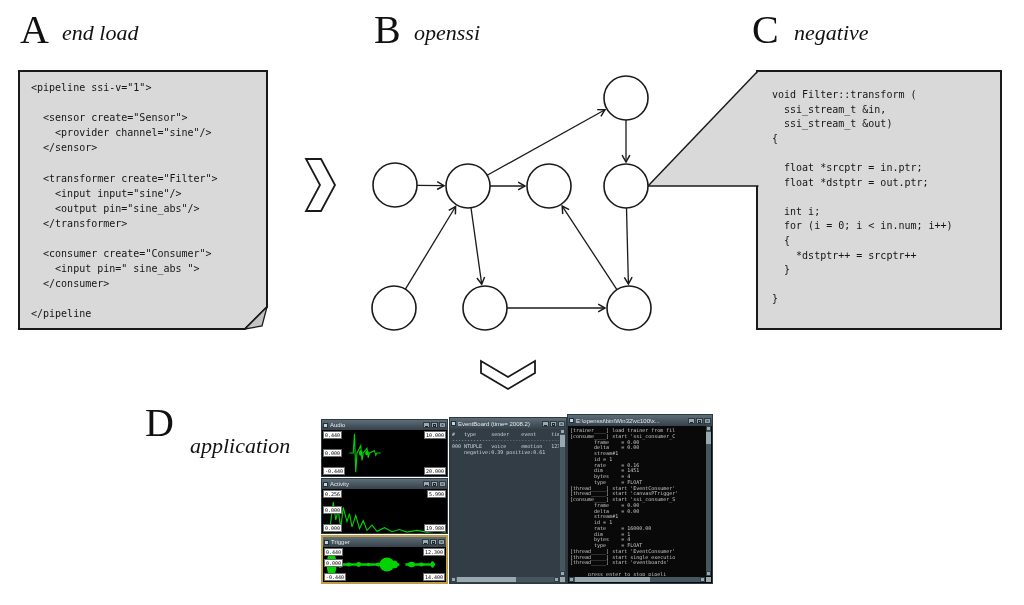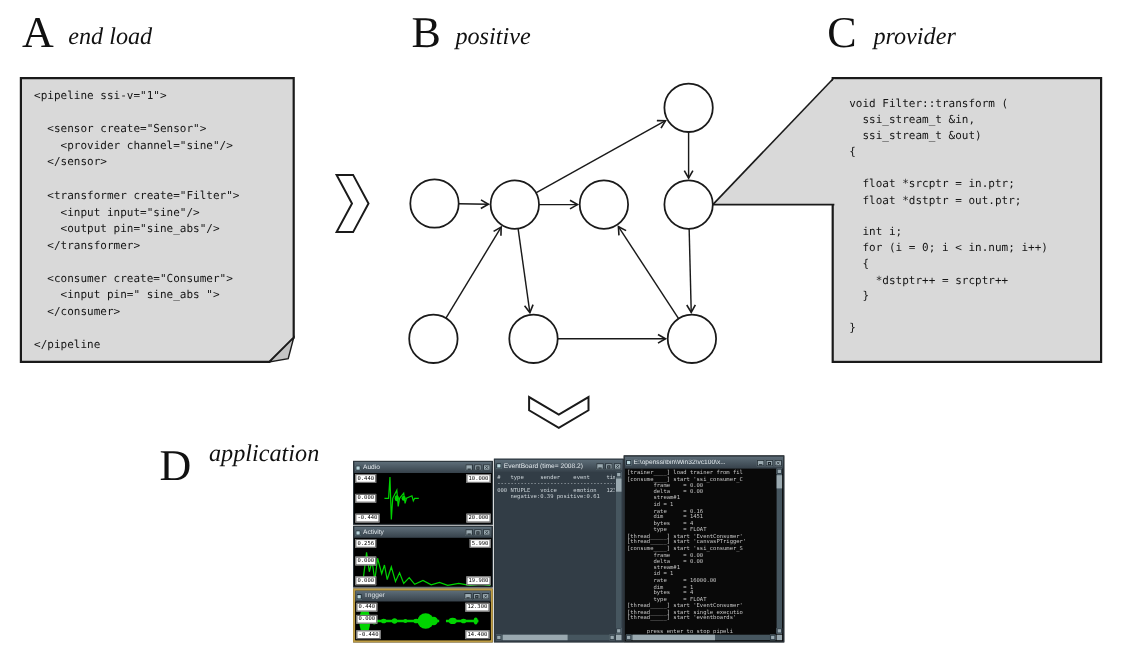--- a/index.html
+++ b/index.html
@@ -85,25 +85,25 @@
       <circle cx="626" cy="186" r="22" class="node"></circle>
       <circle cx="394" cy="308" r="22" class="node"></circle>
       <circle cx="485" cy="308" r="22" class="node"></circle>
       <circle cx="629" cy="308" r="22" class="node"></circle>
     </g>
 </svg>
 
 <div class="sec-letter" style="left:20px;top:10px">A</div>
 <div class="sec-label" style="left:62px;top:22px">end load</div>
 <div class="sec-letter" style="left:374px;top:10px">B</div>
-<div class="sec-label" style="left:414px;top:22px">positive</div>
+<div class="sec-label" style="left:414px;top:22px">openssi</div>
 <div class="sec-letter" style="left:752px;top:10px">C</div>
-<div class="sec-label" style="left:794px;top:22px">provider</div>
+<div class="sec-label" style="left:794px;top:22px">negative</div>
 <div class="sec-letter" style="left:145px;top:403px">D</div>
-<div class="sec-label" style="left:190px;top:401px">application</div>
+<div class="sec-label" style="left:190px;top:435px">application</div>
 
 <div class="codeblock" id="xml-code" style="left:31px;top:80px"><div>&lt;pipeline ssi-v="1"&gt;</div><div> </div><div>  &lt;sensor create="Sensor"&gt;</div><div>    &lt;provider channel="sine"/&gt;</div><div>  &lt;/sensor&gt;</div><div> </div><div>  &lt;transformer create="Filter"&gt;</div><div>    &lt;input input="sine"/&gt;</div><div>    &lt;output pin="sine_abs"/&gt;</div><div>  &lt;/transformer&gt;</div><div> </div><div>  &lt;consumer create="Consumer"&gt;</div><div>    &lt;input pin=" sine_abs "&gt;</div><div>  &lt;/consumer&gt;</div><div> </div><div>&lt;/pipeline</div></div>
 <div class="codeblock" id="cpp-code" style="left:772px;top:88px"><div>void Filter::transform (</div><div>  ssi_stream_t &amp;in,</div><div>  ssi_stream_t &amp;out)</div><div>{</div><div> </div><div>  float *srcptr = in.ptr;</div><div>  float *dstptr = out.ptr;</div><div> </div><div>  int i;</div><div>  for (i = 0; i &lt; in.num; i++)</div><div>  {</div><div>    *dstptr++ = srcptr++</div><div>  }</div><div> </div><div>}</div></div>
 
 <div id="app-screenshot">
 
   <div class="panel" style="left:0;top:5px;width:127px;height:58px">
     <div class="titlebar">
       <span class="win-icon"></span>
       <span class="win-title">Audio</span>

